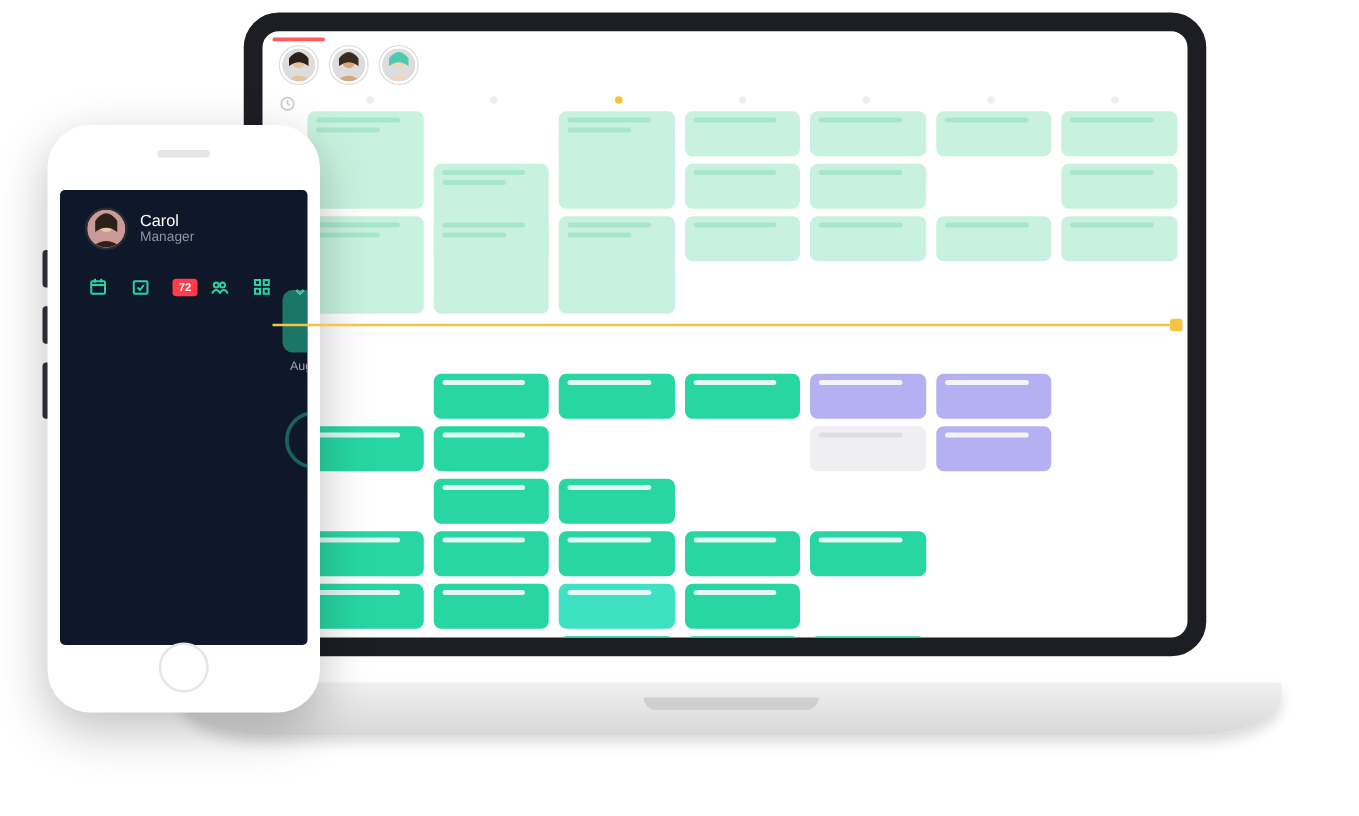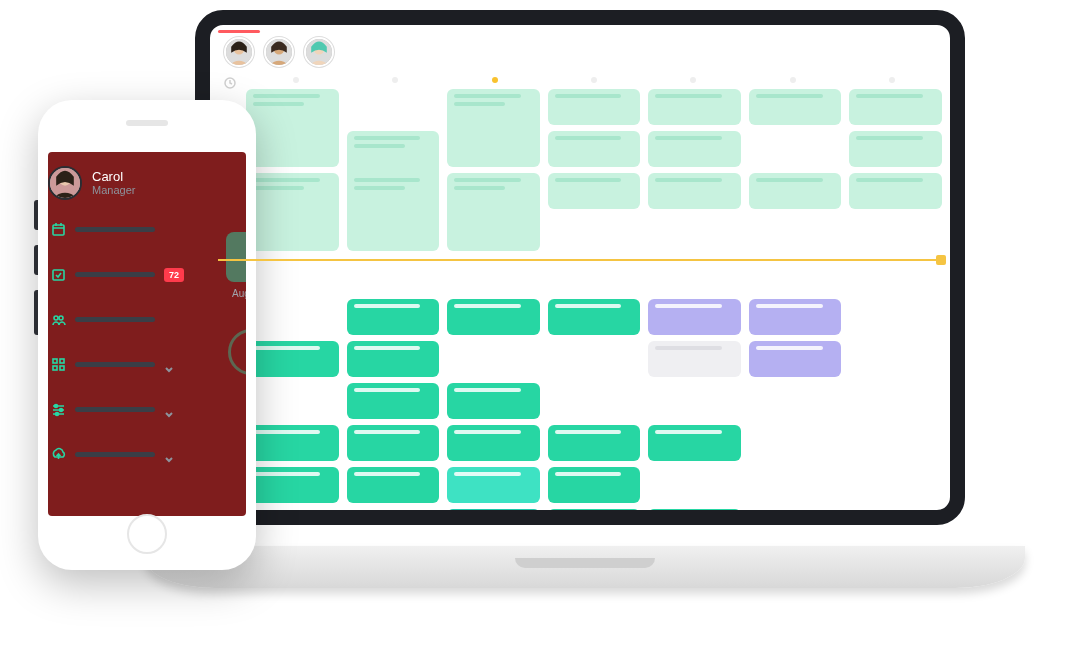--- a/index.html
+++ b/index.html
@@ -40,27 +40,27 @@
 .now-line { position:absolute; left:0; right:0; height:2px; background:#f5c442; z-index:5; }
 .now-line::after { content:""; position:absolute; right:-4px; top:-4px; width:10px; height:10px; background:#f5c442; border-radius:2px; }
 
 
 .phone { position:absolute; left:38px; top:100px; width:218px; height:470px; background:#fff; border-radius:34px; box-shadow:0 14px 40px rgba(0,0,0,.25); padding:52px 10px 54px 10px; }
 .phone::before { content:""; position:absolute; top:20px; left:50%; transform:translateX(-50%); width:42px; height:6px; background:#e6e6e6; border-radius:4px; }
 .phone::after { content:""; position:absolute; bottom:16px; left:50%; transform:translateX(-50%); width:36px; height:36px; border:2px solid #e6e6e6; border-radius:50%; }
 .phone-side { position:absolute; left:-4px; width:4px; background:#2b2d33; border-radius:3px 0 0 3px; }
 .phone-side.s1 { top:100px; height:30px; } .phone-side.s2 { top:145px; height:30px; } .phone-side.s3 { top:190px; height:45px; }
 
-.phone-screen { width:100%; height:100%; background:#7f1d1d; border-radius:4px; padding:14px 0; color:#9aa0a8; overflow:hidden; position:relative; }
+.phone-screen { width:100%; height:100%; background:#0f172a; border-radius:4px; padding:14px 20px; color:#9aa0a8; overflow:hidden; position:relative; }
 .user-row { display:flex; align-items:center; gap:10px; margin-bottom:16px; }
 .user-row .avatar { width:34px; height:34px; border:2px solid #2b2d33; box-shadow:none; flex-shrink:0; }
 .user-name { color:#fff; font-size:13px; font-weight:500; line-height:1.15; }
 .user-role { color:#8d949d; font-size:11px; }
 
-.menu { display:flex; flex-direction:column; gap:18px;justify-content:center; }
+.menu { display:flex; flex-direction:row; gap:4px; }
 .menu-item { display:flex; align-items:center; gap:9px; padding:6px 3px; position:relative; }
 .menu-item .mi-icon { width:15px; height:15px; flex-shrink:0; display:flex; align-items:center; justify-content:center; }
 .menu-item .mi-icon svg { width:15px; height:15px; fill:none; stroke:#27d6a3; stroke-width:1.6; }
 .menu-item .mi-bar { flex:1; height:5px; background:#3a3e46; border-radius:3px; max-width:80px; }
 .badge { background:#ff3b4c; color:#fff; font-size:9px; font-weight:600; padding:2px 5px; border-radius:3px; min-width:18px; text-align:center; }
 .chev { width:10px; height:10px; }
 .chev svg { width:10px; height:10px; stroke:#8d949d; fill:none; stroke-width:2; }
 
 .bg-widget { position:absolute; right:-40px; top:80px; width:70px; }
 .bg-card { width:50px; height:50px; background:#27d6a3; border-radius:8px; opacity:.5; margin-left:10px; }

